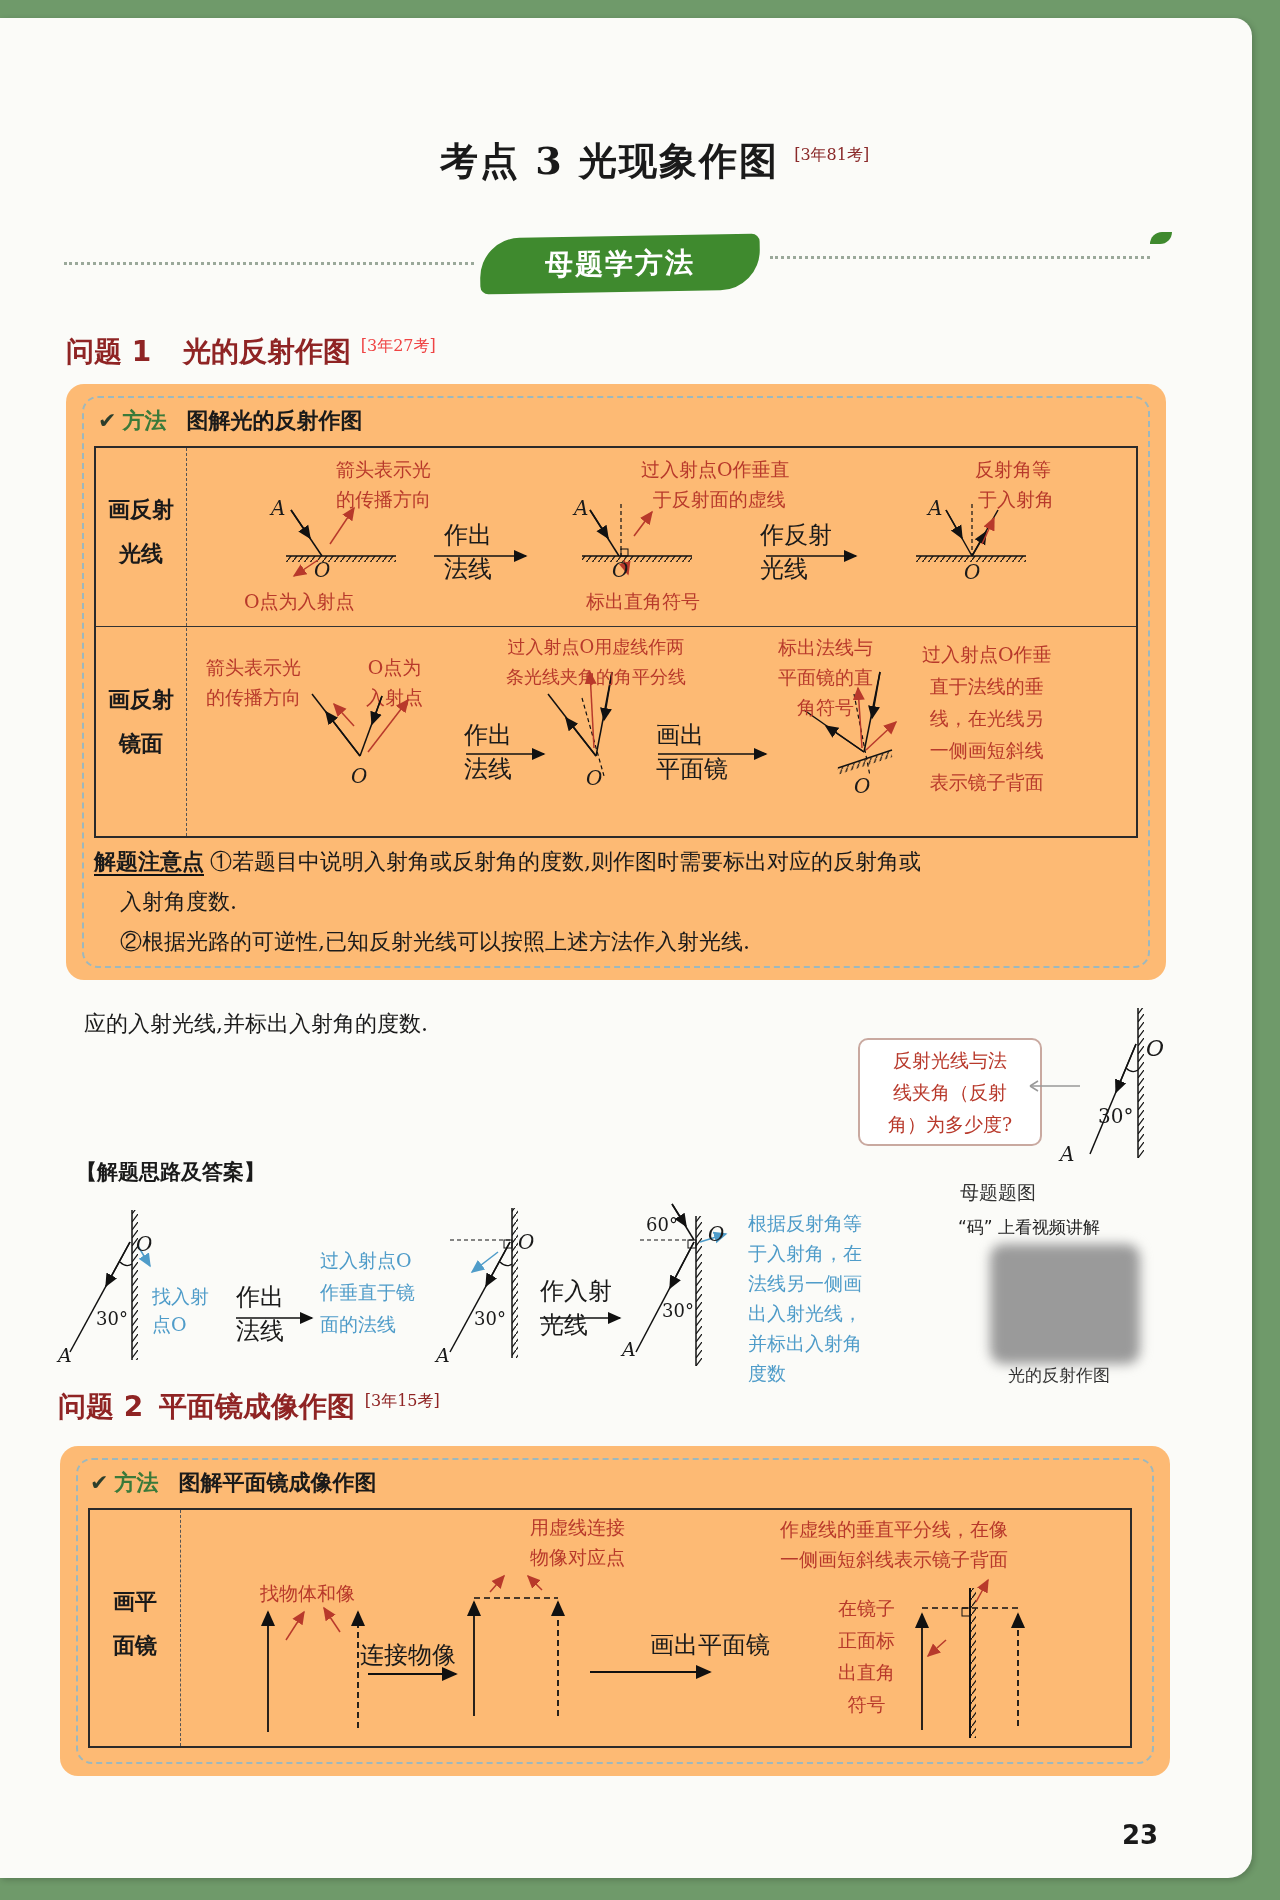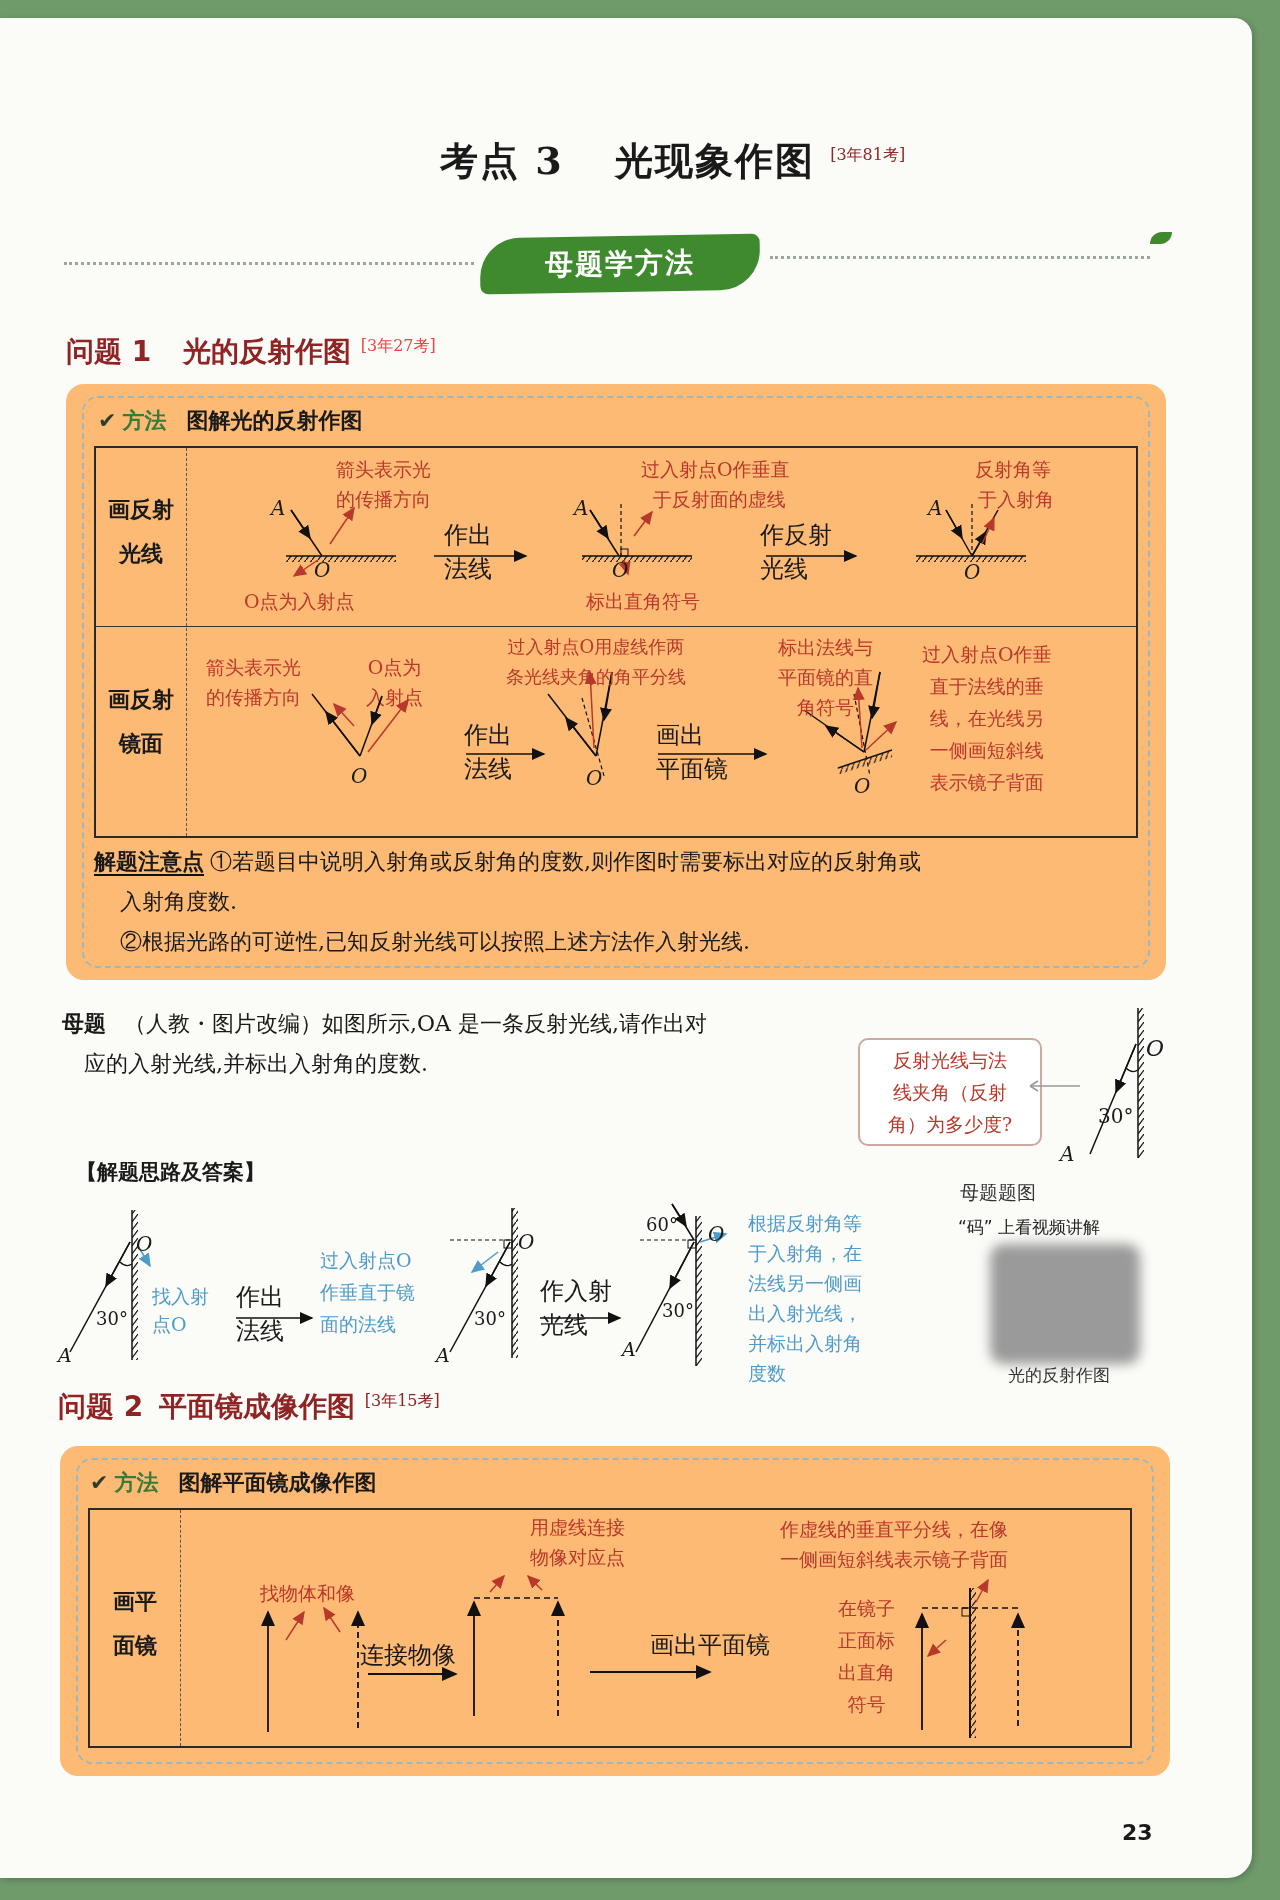--- a/index.html
+++ b/index.html
@@ -25,21 +25,21 @@
   .body{font-size:22px;line-height:40px;font-family:"DejaVu Serif",serif;}
   svg{position:absolute;overflow:visible;}
 </style>
 </head>
 <body>
 
 <div class="page">
 
   <div class="abs title">
     <span>考点 3</span>
-    <span style="margin-left:36px">光现象作图</span>
+    <span style="">光现象作图</span>
     <span class="tag">[3年81考]</span>
   </div>
 
   <div class="abs dots" style="left:64px;top:244px;width:410px"></div>
   <div class="abs dots" style="left:770px;top:238px;width:380px"></div>
   <div class="abs banner">母题学方法</div>
   <div class="abs leaf"></div>
 
   <div class="abs qh" style="left:66px;top:315px">
     <span>问题 1</span>
@@ -208,21 +208,20 @@
     </div>
 
     <div class="abs body" style="left:28px;top:458px;width:1060px">
       <div><span style="font-weight:bold;border-bottom:2px solid #111;font-family:'DejaVu Sans',sans-serif;margin-right:6px">解题注意点</span><span>①若题目中说明入射角或反射角的度数,则作图时需要标出对应的反射角或</span></div>
       <div style="padding-left:26px">入射角度数.</div>
       <div style="padding-left:26px">②根据光路的可逆性,已知反射光线可以按照上述方法作入射光线.</div>
     </div>
   </div>
 
   <div class="abs body" style="left:62px;top:986px;width:800px">
-    <div><span style="font-weight:bold;font-family:'DejaVu Sans',sans-serif;margin-right:18px">母题</span><span>（人教・图片改编）如图所示,OA 是一条反射光线,请作出对</span></div>
     <div style="padding-left:22px">应的入射光线,并标出入射角的度数.</div>
   </div>
 
   <div class="abs note-red" style="left:858px;top:1020px;width:160px;padding:4px 10px;border:2px solid #c9a9a0;border-radius:10px;background:#fff;line-height:32px">
     <div>反射光线与法</div>
     <div>线夹角（反射</div>
     <div>角）为多少度?</div>
   </div>
   <svg style="left:1030px;top:988px" width="140" height="160">
     <line x1="0" y1="80" x2="50" y2="80" stroke="#999" stroke-width="1.5" marker-end="none"></line>
@@ -380,14 +379,14 @@
         <line x1="832" y1="98" x2="928" y2="98" stroke="#111" stroke-width="1.5" stroke-dasharray="6,4"></line>
         <rect x="880" y="78" width="6" height="150" fill="url(#hatch)"></rect>
         <line x1="880" y1="78" x2="880" y2="228" stroke="#111" stroke-width="2"></line>
         <rect x="872" y="98" width="8" height="8" fill="none" stroke="#111" stroke-width="1"></rect>
         <line x1="886" y1="92" x2="898" y2="70" stroke="#b8392b" stroke-width="1.5" marker-end="url(#ahr2)"></line>
         <line x1="856" y1="130" x2="838" y2="146" stroke="#b8392b" stroke-width="1.5" marker-end="url(#ahr2)"></line>
       </svg>
     </div>
   </div>
 
-  <div class="abs" style="left:1122px;top:1802px;font-size:22px;font-weight:bold">23</div>
+  <div class="abs" style="left:1122px;top:1802px;font-size:26px;font-weight:bold">23</div>
 </div>
 
 </body></html>

